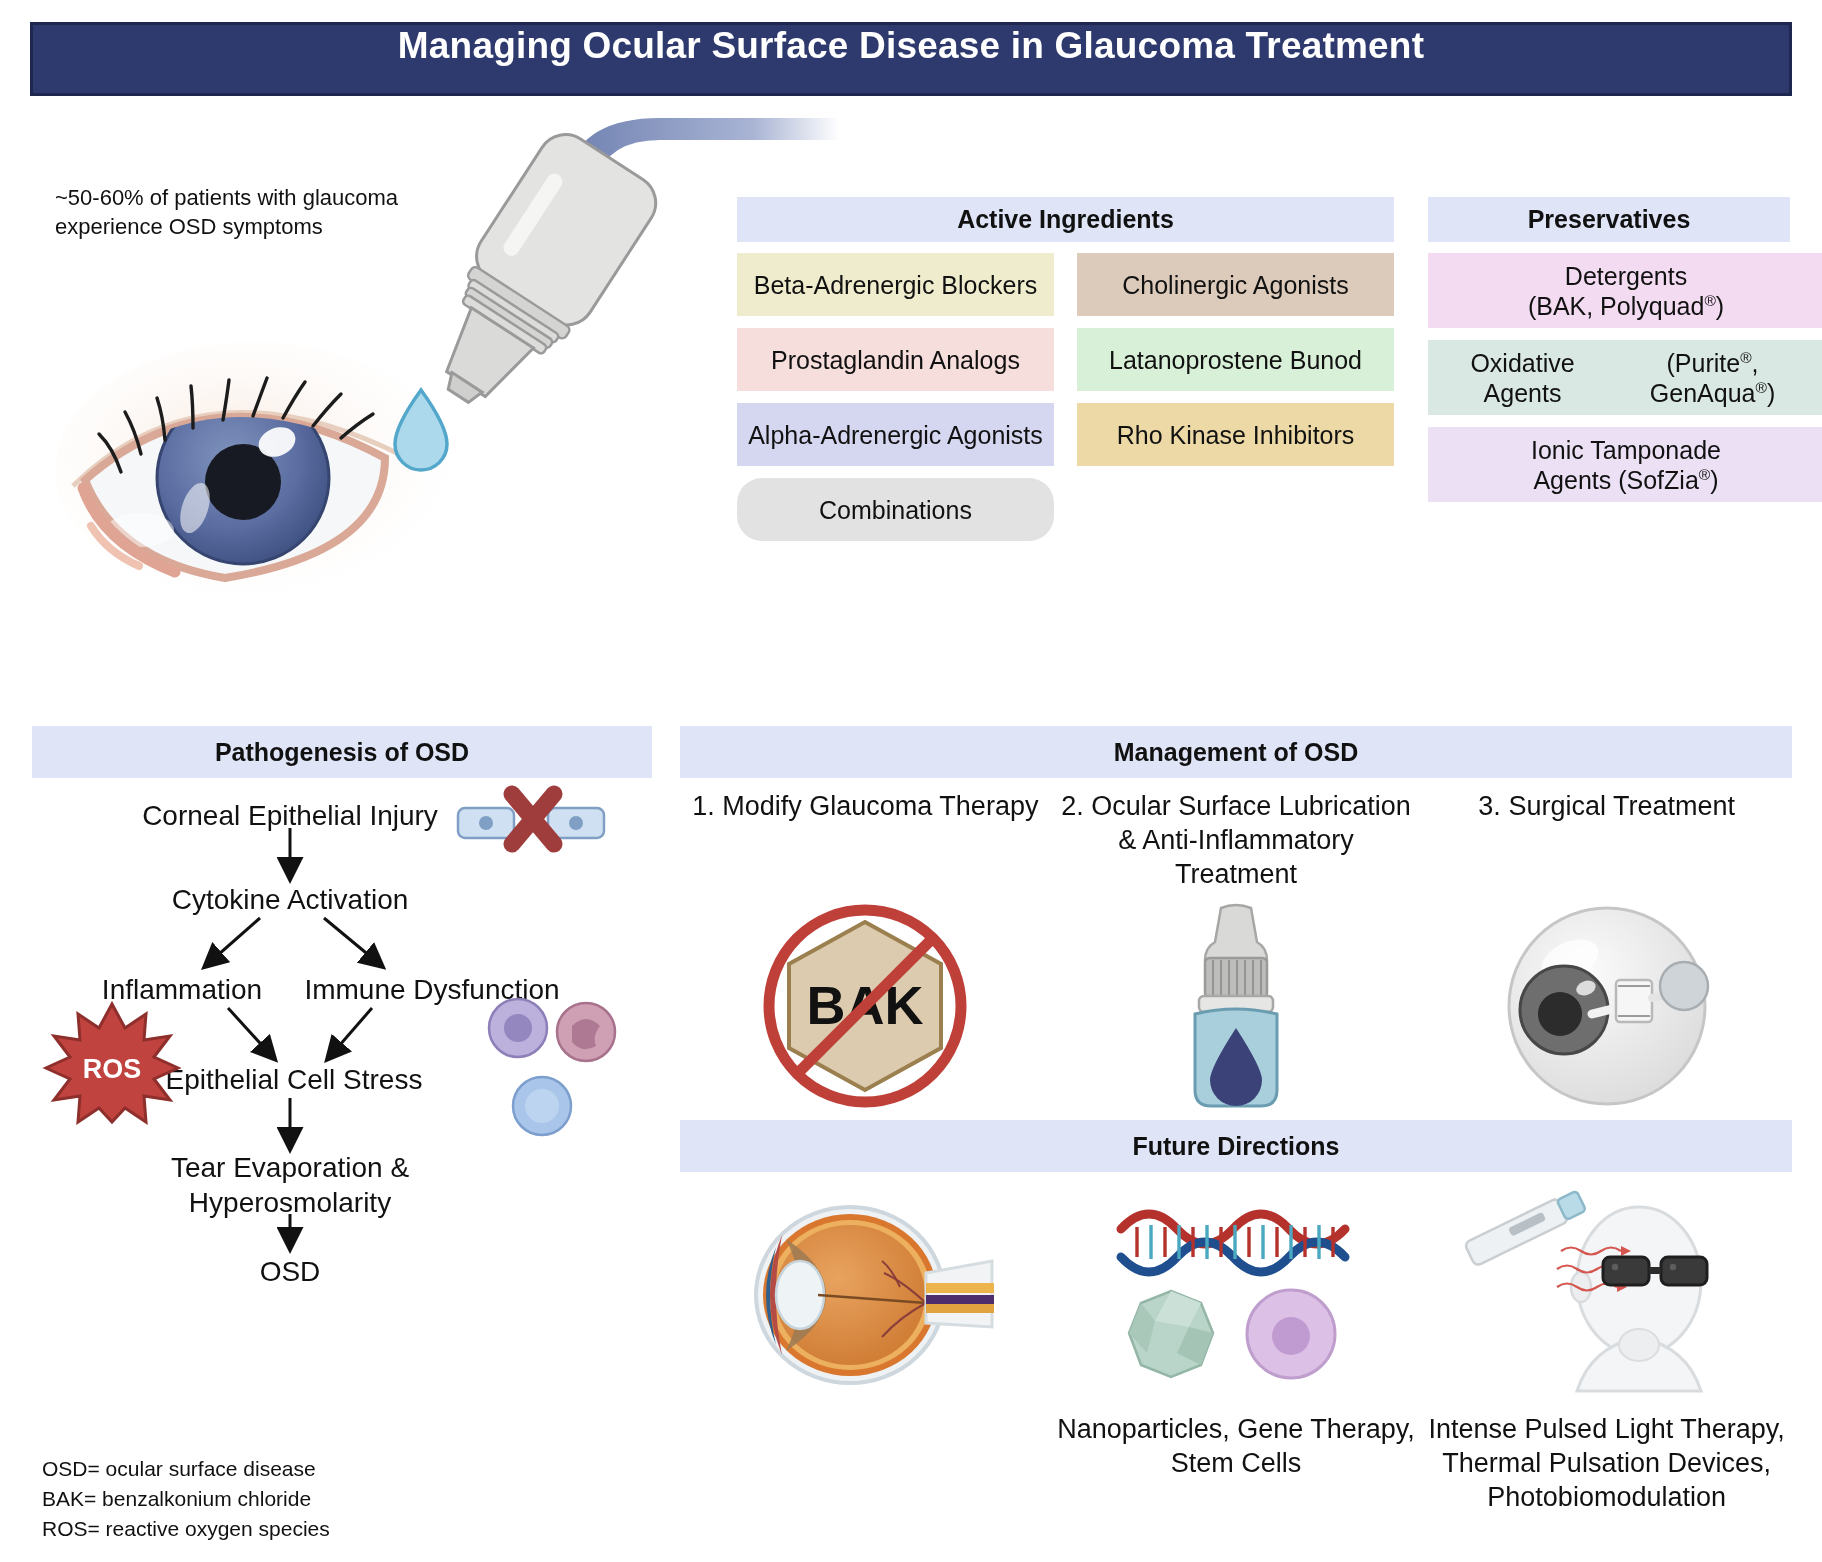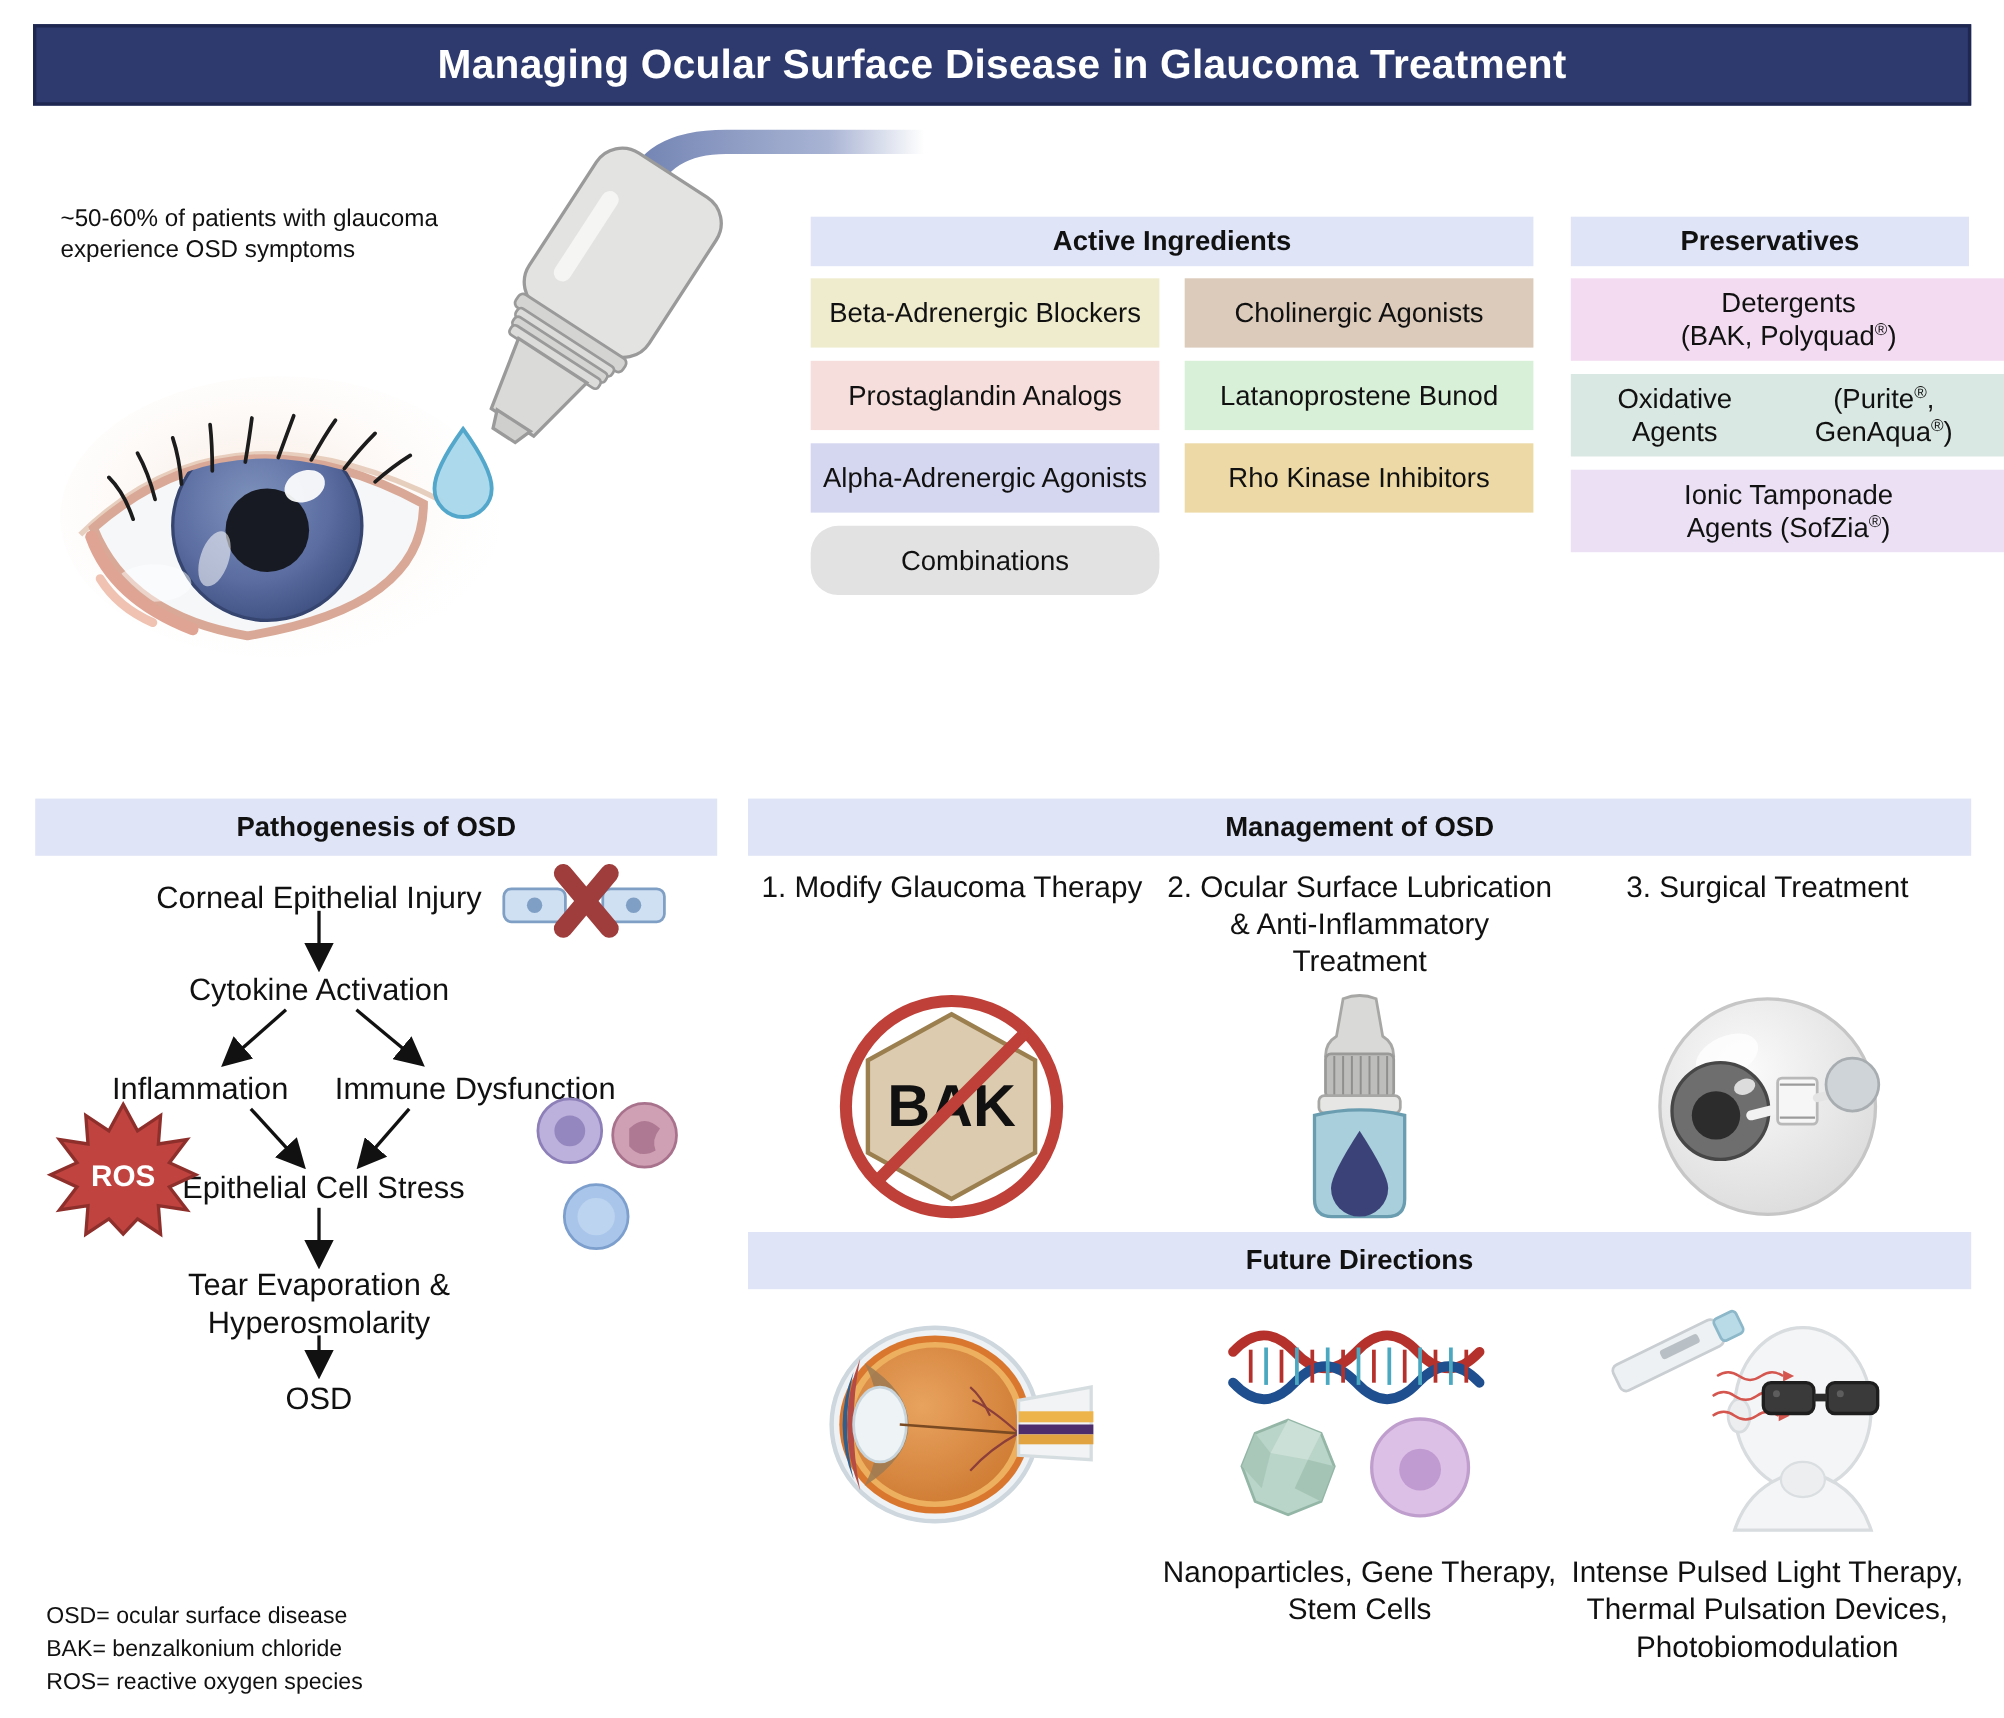--- a/index.html
+++ b/index.html
@@ -11,21 +11,21 @@
     overflow: hidden;
   }
   #page { position: relative; width: 1822px; height: 1562px; }
 
   
   .title-bar {
     position: absolute; left: 30px; top: 22px;
     width: 1762px; height: 74px;
     background: #2e3a6e;
     border: 3px solid #1d2750;
-    display: flex; align-items: center; justify-content: center;
+    display: flex; align-items: flex-start; justify-content: center;
   }
   .title-bar .title-text {
     color: #ffffff; font-size: 37px; font-weight: bold; letter-spacing: .2px;
   }
 
   
   .hdr-bar {
     background: #dfe4f7;
     display: flex; align-items: center; justify-content: center;
     font-weight: bold; font-size: 25px; color: #111;

